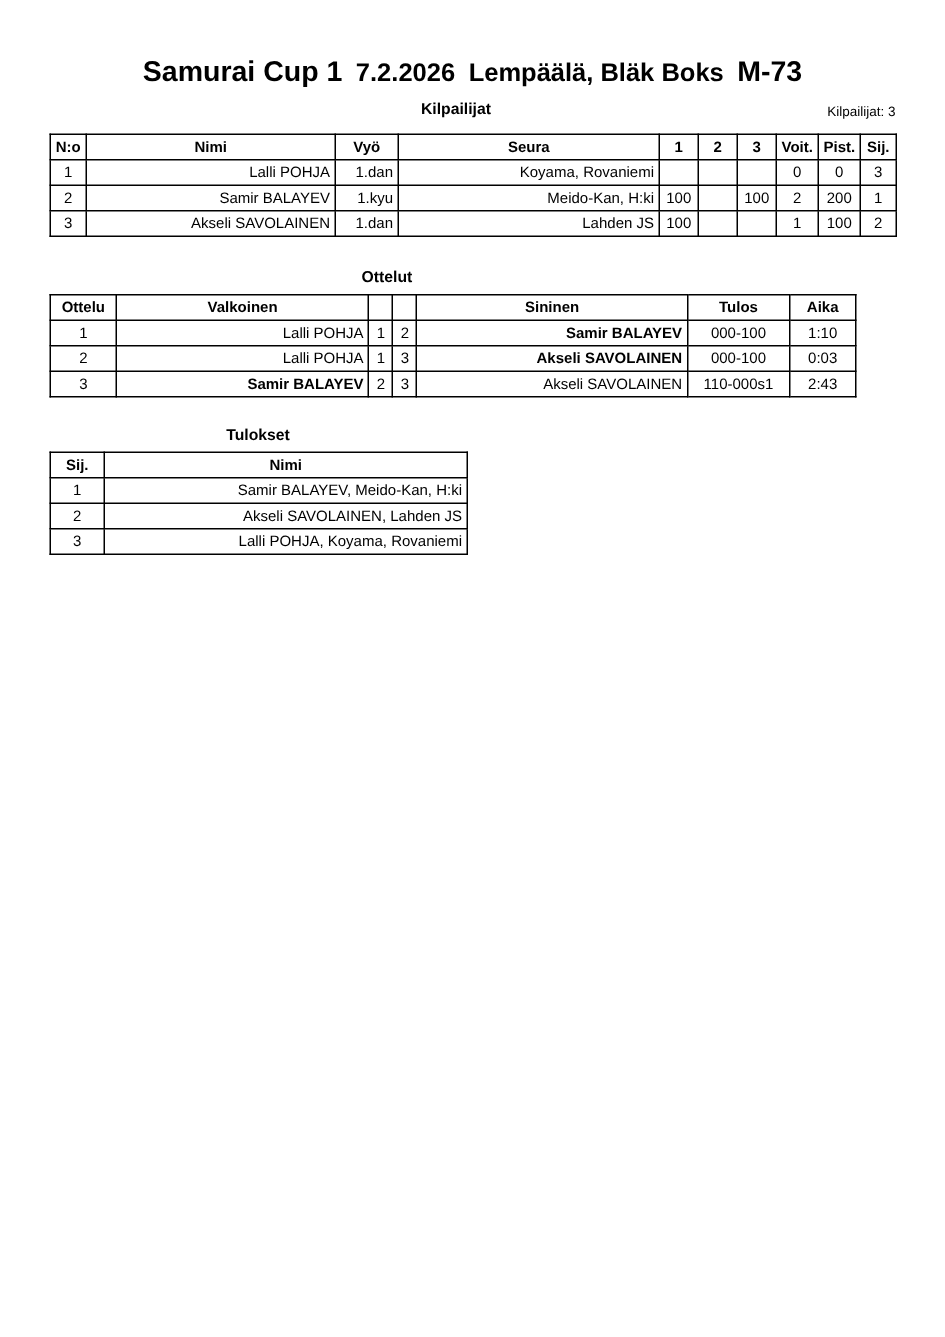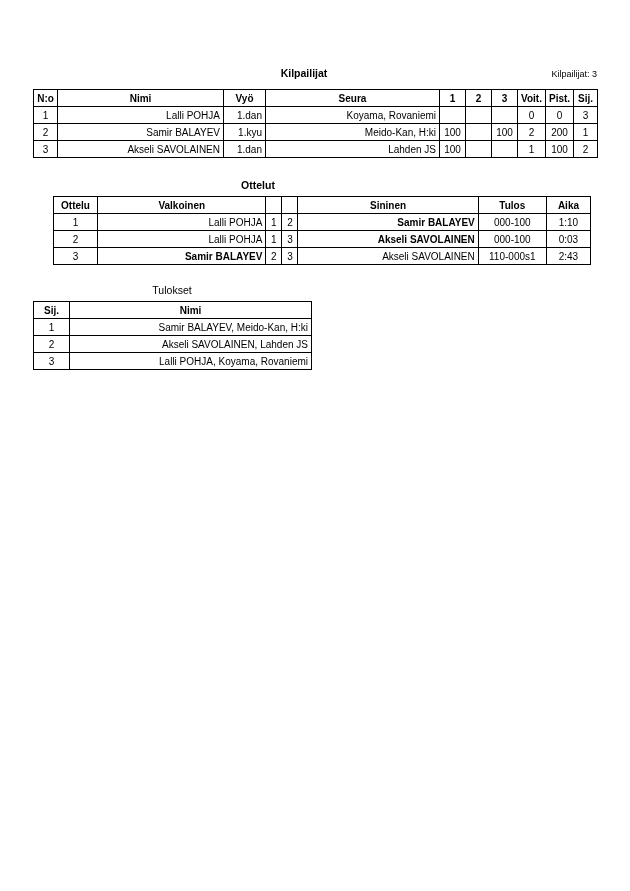--- a/index.html
+++ b/index.html
@@ -107,45 +107,47 @@
     width: 516px;
     text-align: center;
     font-size: 10.5px;
     font-weight: bold;
   }
   #matches-table {
     position: absolute;
     left: 33px;
     top: 196px;
     width: 538px;
-    margin-left: 20px;
   }
 
   
   .section-title-tulokset {
     position: absolute;
     left: 33px;
     top: 284px;
     width: 278px;
     text-align: center;
     font-size: 10.5px;
-    font-weight: normal;
+    font-weight: bold;
   }
   #results-table {
     position: absolute;
     left: 33px;
     top: 301px;
     width: 278px;
   }
 </style>
 </head>
 <body>
 
 <div class="page">
 
+  <div class="header">
+    <span class="t1">Samurai Cup 1</span><span class="sp"></span><span class="t2">7.2.2026</span><span class="sp"></span><span class="t3">Lempäälä, Bläk Boks</span><span class="sp"></span><span class="t4">M-73</span>
+  </div>
 
   <div class="sub-title">Kilpailijat</div>
   <div class="count-label">Kilpailijat: 3</div>
 
   <table id="competitors-table">
     <colgroup>
       <col style="width:24px">
       <col style="width:166px">
       <col style="width:42px">
       <col style="width:174px">

